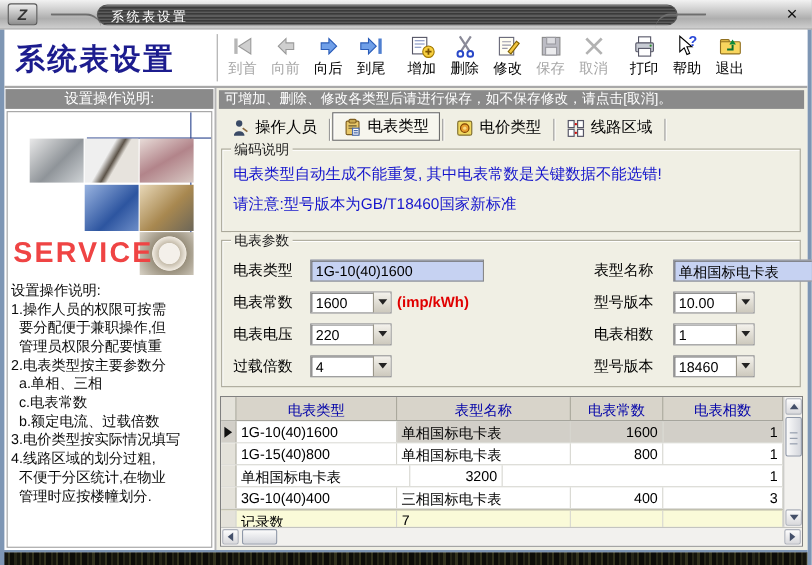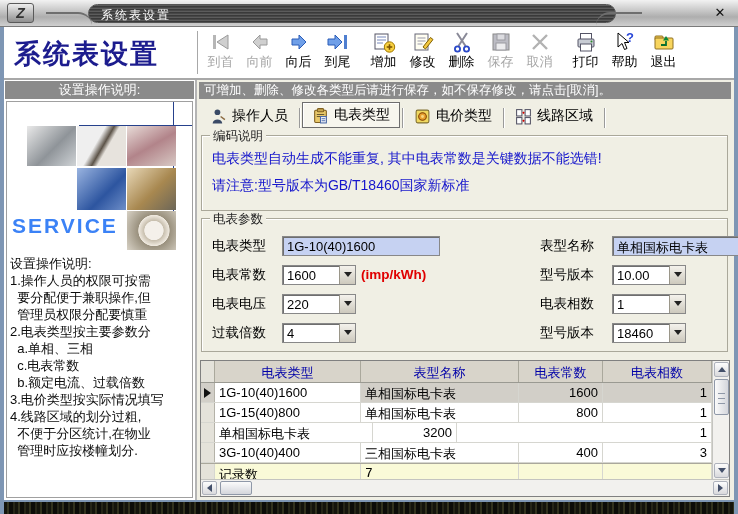--- a/index.html
+++ b/index.html
@@ -53,21 +53,21 @@
   .collage { position:relative; height:148px; }
   .collage .h-line { position:absolute; left:72px; right:0; top:23px; height:1px; background:#26418c; }
   .collage .v-line { position:absolute; left:166px; top:0px; width:1px; height:148px; background:#26418c; }
   .tile { position:absolute; width:49px; height:40px; }
   .t1 { left:20px; top:24px; background:linear-gradient(135deg,#e9e9e9,#8f9499 55%,#cfd3d6); }
   .t2 { left:70px; top:24px; background:linear-gradient(120deg,#efefef 40%,#5c5348 52%,#e7e3dd 60%); }
   .t3 { left:120px; top:24px; background:linear-gradient(150deg,#e8dcd8,#b2848a 50%,#d8c9c4); }
   .t4 { left:70px; top:66px; height:42px; background:linear-gradient(135deg,#9ab4e0,#2d55a0 60%,#6e8ec8); }
   .t5 { left:120px; top:66px; height:42px; background:linear-gradient(135deg,#e8d8b8,#a88850 55%,#6c6658); }
   .t6 { left:120px; top:109px; height:39px; background:radial-gradient(circle at 55% 50%, #f4f0ea 28%, #c8bfae 30%, #efe9df 46%, #9a917e 48%, #d8d2c6); }
-  .service-word { position:absolute; left:5px; top:112px; color:#3b82f6; font-weight:bold; font-size:21px; letter-spacing:2px; }
+  .service-word { position:absolute; left:5px; top:112px; color:#ef4444; font-weight:bold; font-size:26px; letter-spacing:2px; }
   .instructions { padding:5px 0 0 3px; font-size:13px; line-height:17px; color:#0b0b0b; white-space:pre; }
 
   
   .rightpanel { flex:1; background:#f0efe4; display:flex; flex-direction:column; min-width:0; padding:2px 3px 2px 2px; }
   .notice-bar { height:17px; background:#8a8a8a; color:#fff; font-size:12.5px; line-height:16px;
     padding-left:5px; flex:none; white-space:nowrap; overflow:hidden; }
   .tabs { display:flex; align-items:flex-end; height:29px; flex:none; padding-left:2px; }
   .tab { display:flex; align-items:center; gap:5px; font-size:14px; color:#000; padding:3px 9px; cursor:default; }
   .tab.active { border:1px solid #6e6e6e; background:#f7f6ee; box-shadow:inset 1px 1px 0 #fff; }
   .tab-div { width:1px; height:20px; background:#9a9a9a; margin:0 2px; box-shadow:1px 0 0 #fff; }
@@ -191,34 +191,34 @@
             <rect x="3" y="4" width="13" height="15" fill="#fff" stroke="#556"></rect>
             <path d="M5 7h9M5 10h9M5 13h6" stroke="#7788bb" fill="none"></path>
             <circle cx="17.5" cy="17" r="5.2" fill="#f8d040" stroke="#a07800"></circle>
             <path d="M17.5 14.2v5.6M14.7 17h5.6" stroke="#7a5200" stroke-width="1.6" fill="none"></path>
           </svg>
             <span class="lbl">增加</span>
         </div>
 
         <div class="tb-btn">
           <svg width="24" height="24" viewBox="0 0 24 24">
+            <path d="M7 3 L15.5 16 M17 3 L8.5 16" stroke="#8a8a98" stroke-width="2" fill="none"></path>
+            <circle cx="7.5" cy="19" r="2.6" fill="none" stroke="#2a48c8" stroke-width="1.8"></circle>
+            <circle cx="16.5" cy="19" r="2.6" fill="none" stroke="#2a48c8" stroke-width="1.8"></circle>
+          </svg>
+            <span class="lbl">删除</span>
+        </div>
+
+        <div class="tb-btn">
+          <svg width="24" height="24" viewBox="0 0 24 24">
             <rect x="4" y="4" width="13" height="16" fill="#fffef2" stroke="#667"></rect>
             <path d="M6.5 8h8M6.5 11h8M6.5 14h5" stroke="#99a" fill="none"></path>
             <path d="M12 17 L19.5 7.5 L22 9.5 L14.5 19 Z" fill="#f4c840" stroke="#806000"></path>
           </svg>
             <span class="lbl">修改</span>
-        </div>
-
-        <div class="tb-btn">
-          <svg width="24" height="24" viewBox="0 0 24 24">
-            <path d="M7 3 L15.5 16 M17 3 L8.5 16" stroke="#8a8a98" stroke-width="2" fill="none"></path>
-            <circle cx="7.5" cy="19" r="2.6" fill="none" stroke="#2a48c8" stroke-width="1.8"></circle>
-            <circle cx="16.5" cy="19" r="2.6" fill="none" stroke="#2a48c8" stroke-width="1.8"></circle>
-          </svg>
-            <span class="lbl">删除</span>
         </div>
 
         <div class="tb-btn disabled">
           <svg width="24" height="24" viewBox="0 0 24 24">
             <rect x="4" y="4" width="16" height="16" fill="#bcbcc4" stroke="#8a8a8a"></rect>
             <rect x="8" y="4" width="8" height="6" fill="#dcdce0" stroke="#9a9aa0"></rect>
             <rect x="7" y="13" width="10" height="7" fill="#ececee" stroke="#9a9aa0"></rect>
           </svg>
             <span class="lbl">保存</span>
         </div>

